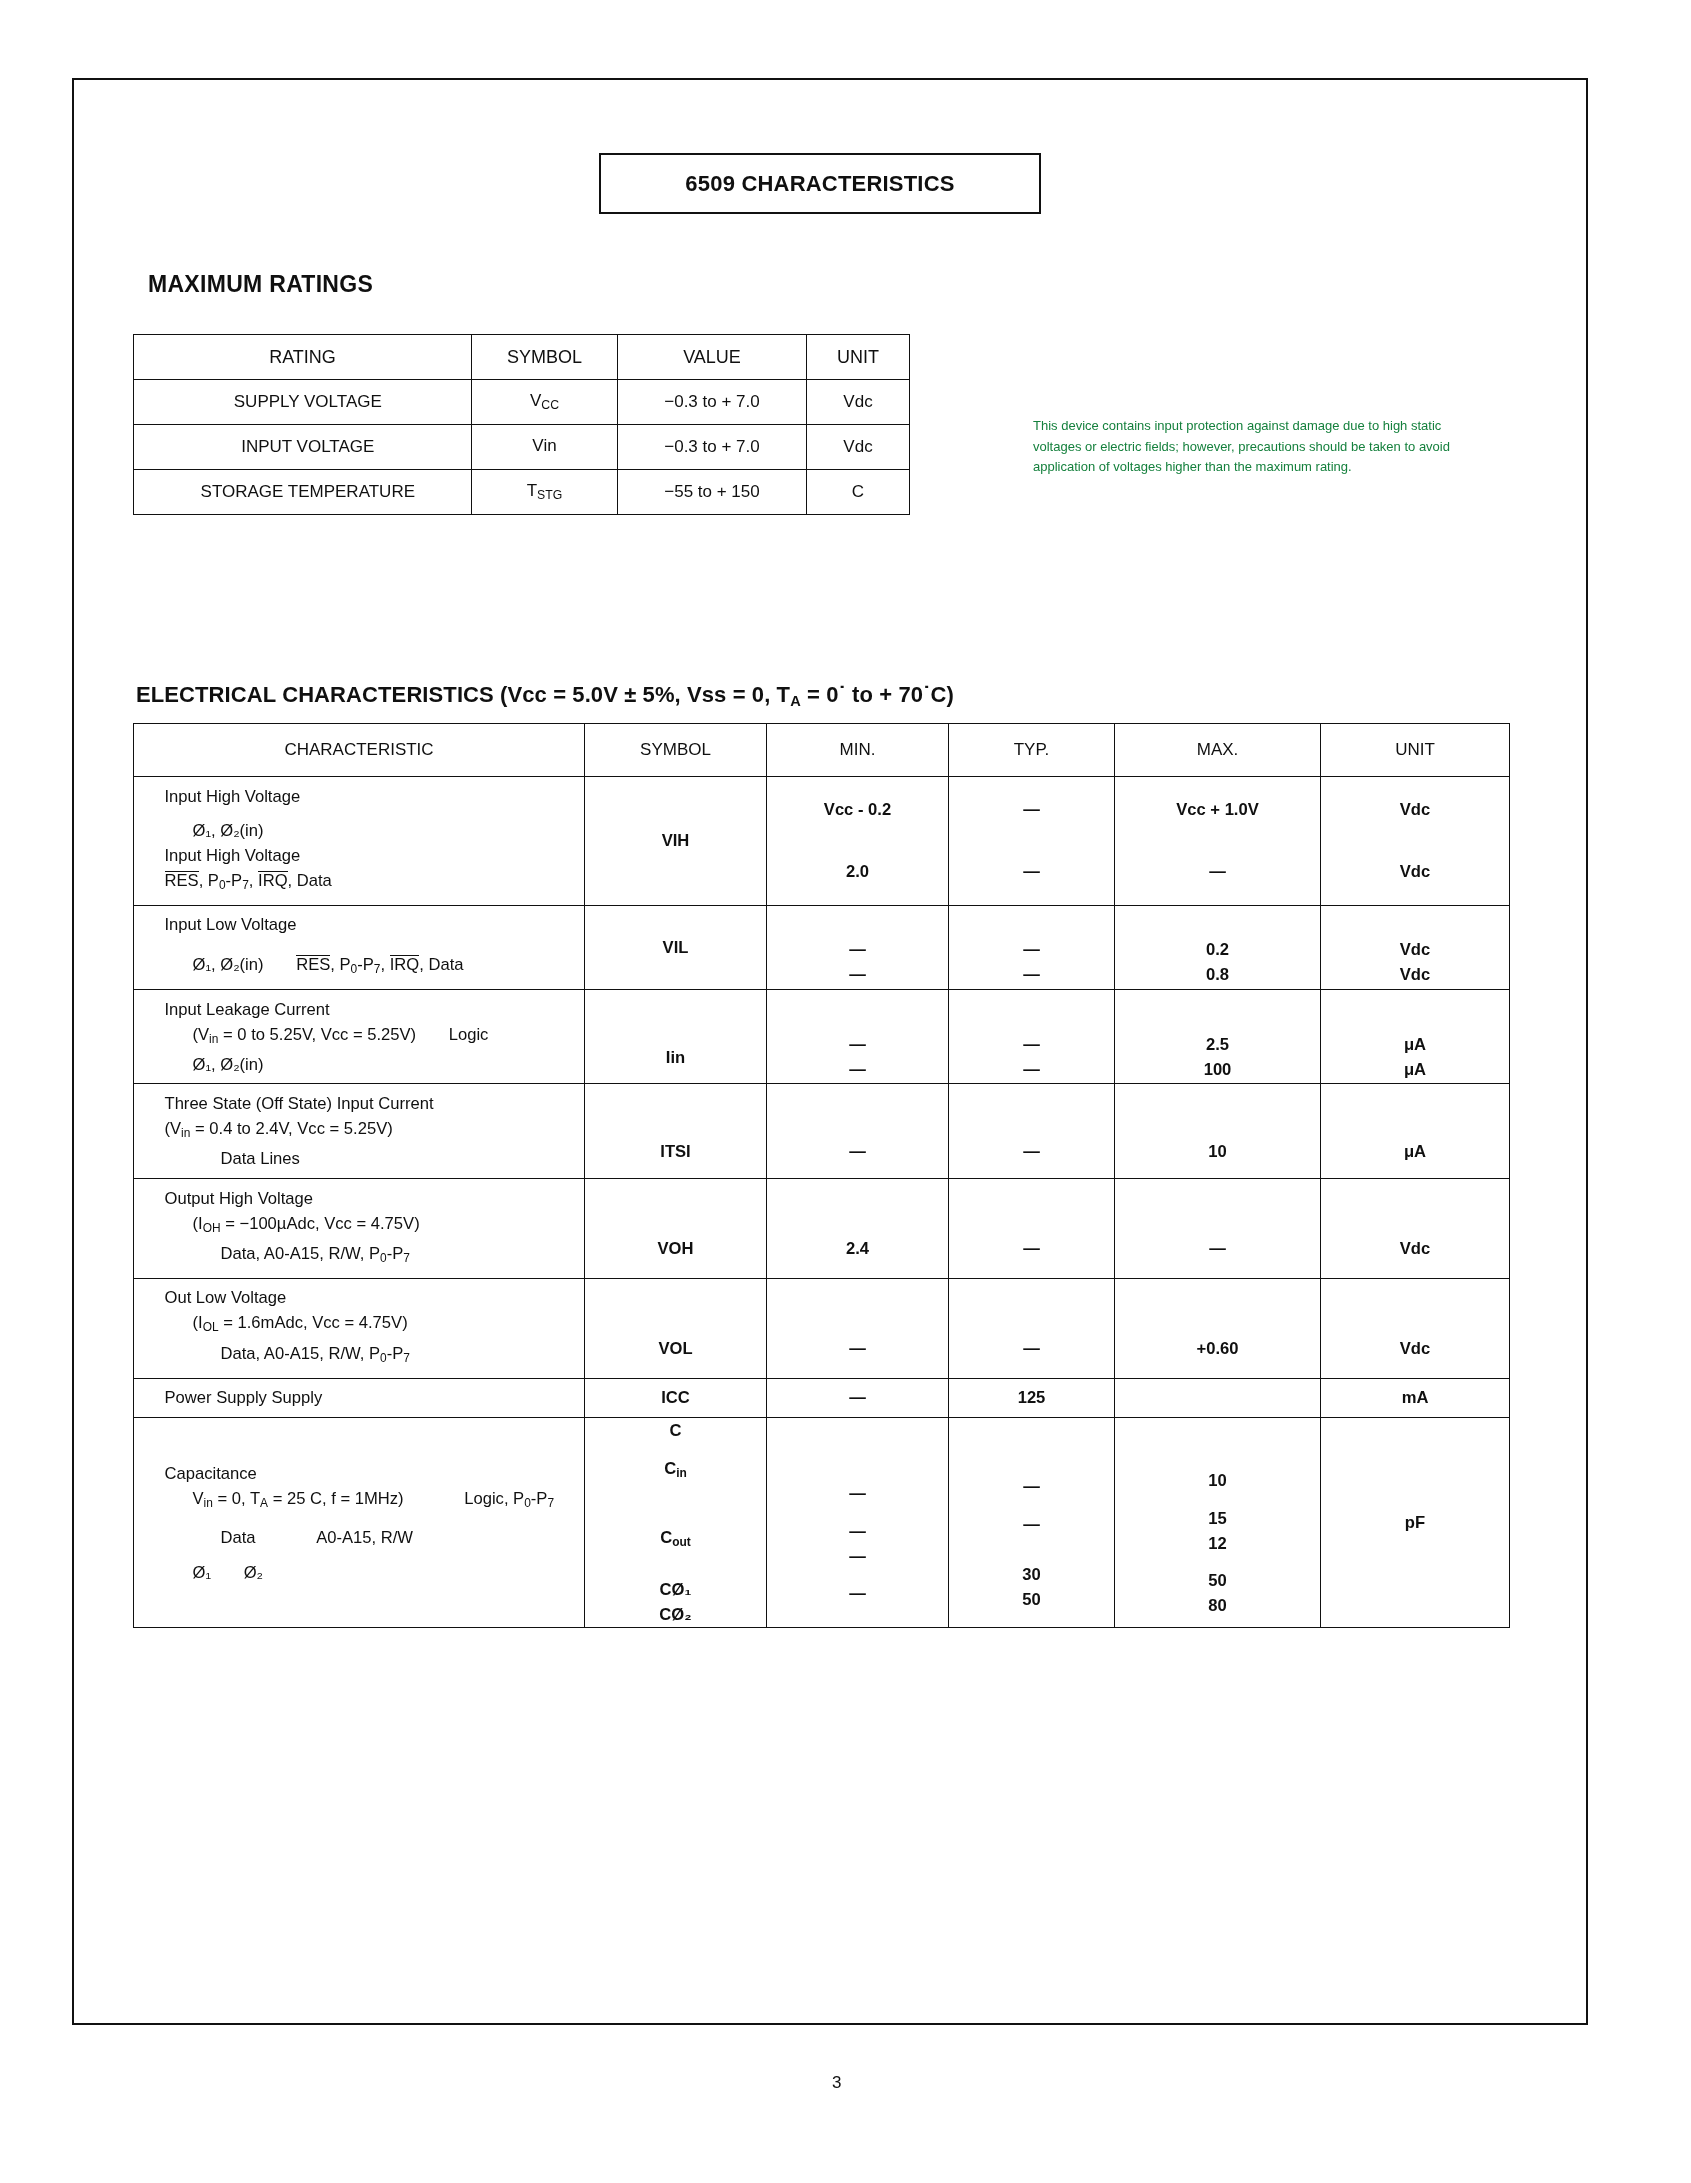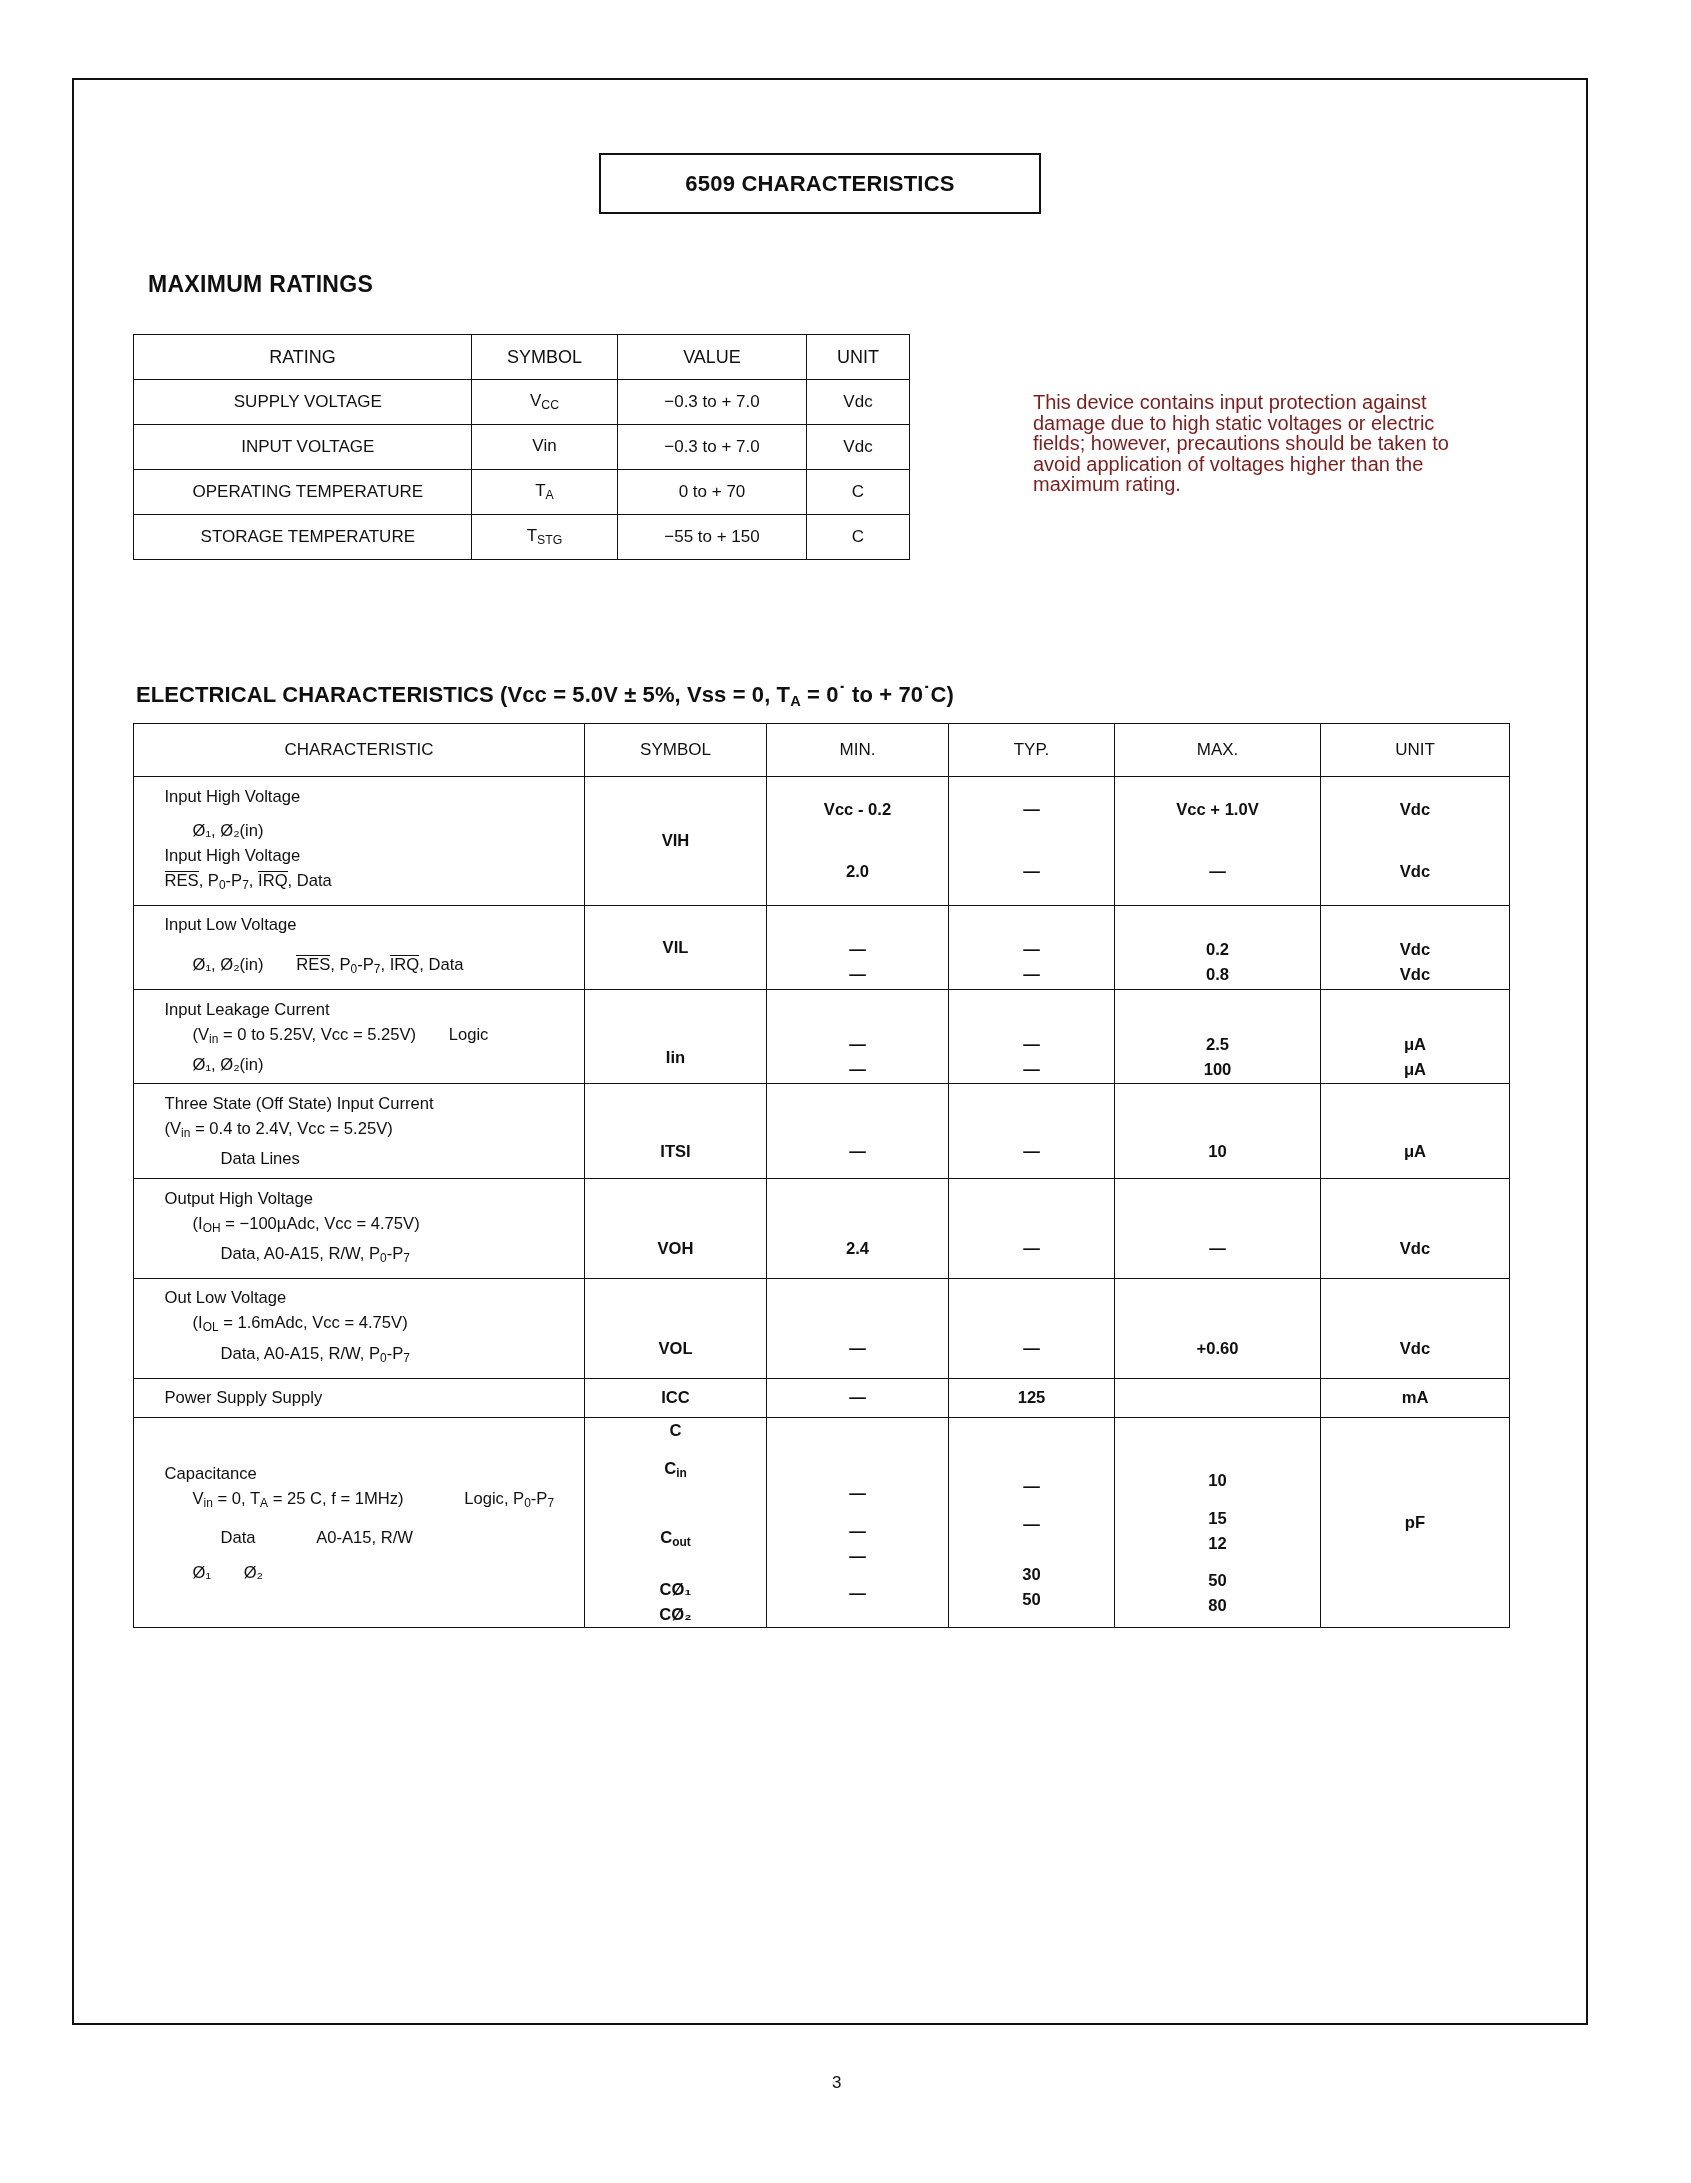--- a/index.html
+++ b/index.html
@@ -104,25 +104,25 @@
   .col-symbol { width: 146px; }
   .col-value  { width: 189px; }
   .col-unit   { width: 103px; }
 
   sub { font-size: 0.72em; vertical-align: -0.28em; }
 
   
   #static-note {
     position: absolute;
     left: 1033px;
-    top: 392px;
+    top: 416px;
     width: 424px;
-    font-size: 20px;
+    font-size: 13px;
     line-height: 20.6px;
-    color: #7f1d1d;
+    color: #15803d;
   }
 
   
   #elec-table {
     position: absolute;
     left: 133px;
     top: 723px;
     width: 1376px;
     table-layout: fixed;
   }
@@ -200,26 +200,20 @@
         <td class="rating-name">SUPPLY VOLTAGE</td>
         <td><span>V</span><sub>CC</sub></td>
         <td>−0.3 to + 7.0</td>
         <td>Vdc</td>
       </tr>
       <tr>
         <td class="rating-name">INPUT VOLTAGE</td>
         <td><span>Vin</span><sub></sub></td>
         <td>−0.3 to + 7.0</td>
         <td>Vdc</td>
-      </tr>
-      <tr>
-        <td class="rating-name">OPERATING TEMPERATURE</td>
-        <td><span>T</span><sub>A</sub></td>
-        <td>0 to + 70</td>
-        <td>C</td>
       </tr>
       <tr>
         <td class="rating-name">STORAGE TEMPERATURE</td>
         <td><span>T</span><sub>STG</sub></td>
         <td>−55 to + 150</td>
         <td>C</td>
       </tr>
     </tbody>
   </table>
 

